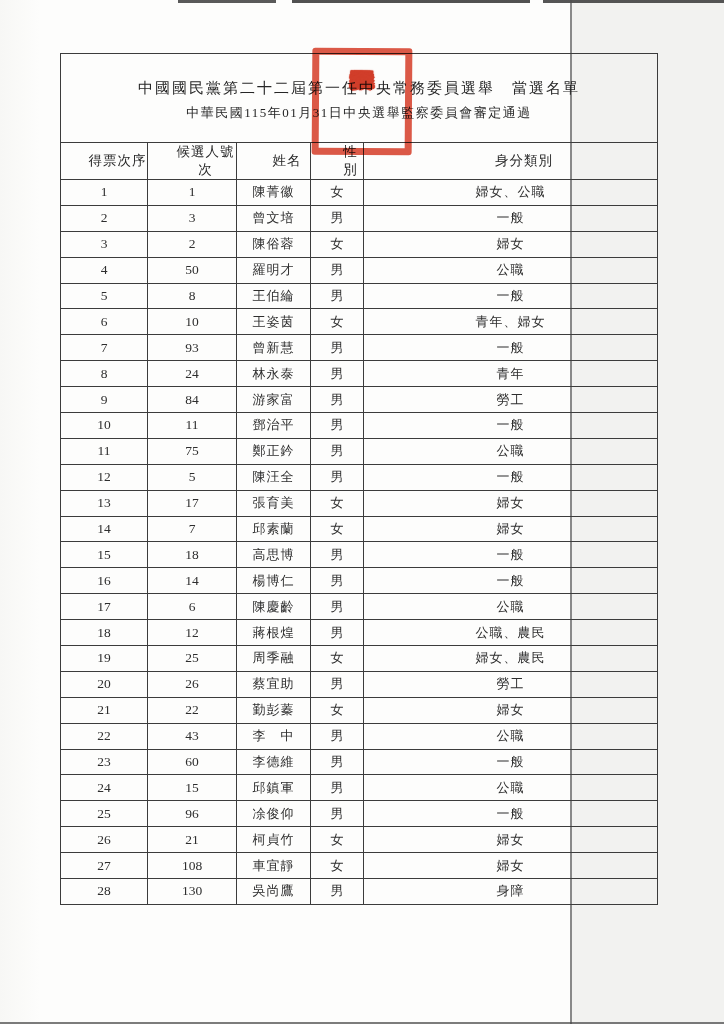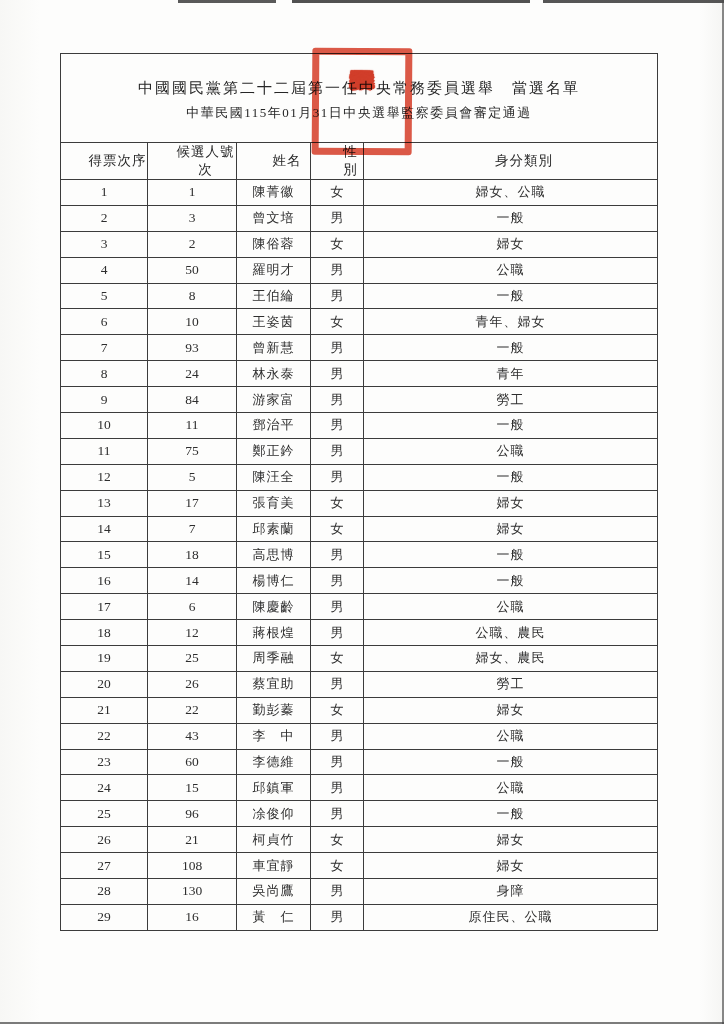--- a/index.html
+++ b/index.html
@@ -4,21 +4,21 @@
 <style>
   html, body {
     margin: 0; padding: 0;
     width: 724px; height: 1024px;
     overflow: hidden;
     background: #f2f2f0;
     font-family: "Liberation Serif", "DejaVu Serif", serif;
   }
   .page {
     position: relative;
-    width: 724px; height: 1024px;
+    width: 572px; height: 1024px;
     background: linear-gradient(90deg, #f7f7f5 0px, #fdfdfc 40px, #fdfdfc 700px, #f5f5f3 724px);
   }
   
   .scan-top {
     position: absolute; top: 0; left: 0; width: 724px; height: 3px;
     background: linear-gradient(90deg,
       transparent 0px, transparent 178px,
       #3d3d3d 178px, #3d3d3d 276px,
       transparent 276px, transparent 292px,
       #333 292px, #333 530px,
@@ -318,27 +318,20 @@
           <td class="c-gender">女</td>
           <td class="c-ident">婦女</td>
         </tr>
         <tr class="data-row">
           <td class="c-rank">28</td>
           <td class="c-number">130</td>
           <td class="c-name">吳尚鷹</td>
           <td class="c-gender">男</td>
           <td class="c-ident">身障</td>
         </tr>
-        <tr class="data-row">
-          <td class="c-rank">29</td>
-          <td class="c-number">16</td>
-          <td class="c-name">黃　仁</td>
-          <td class="c-gender">男</td>
-          <td class="c-ident">原住民、公職</td>
-        </tr>
       </tbody>
   </table>
 
   <div class="seal">
     <div class="seal-text">中國國民黨中央選舉監察委員會</div>
   </div>
 
 </div>
 
 </body></html>

